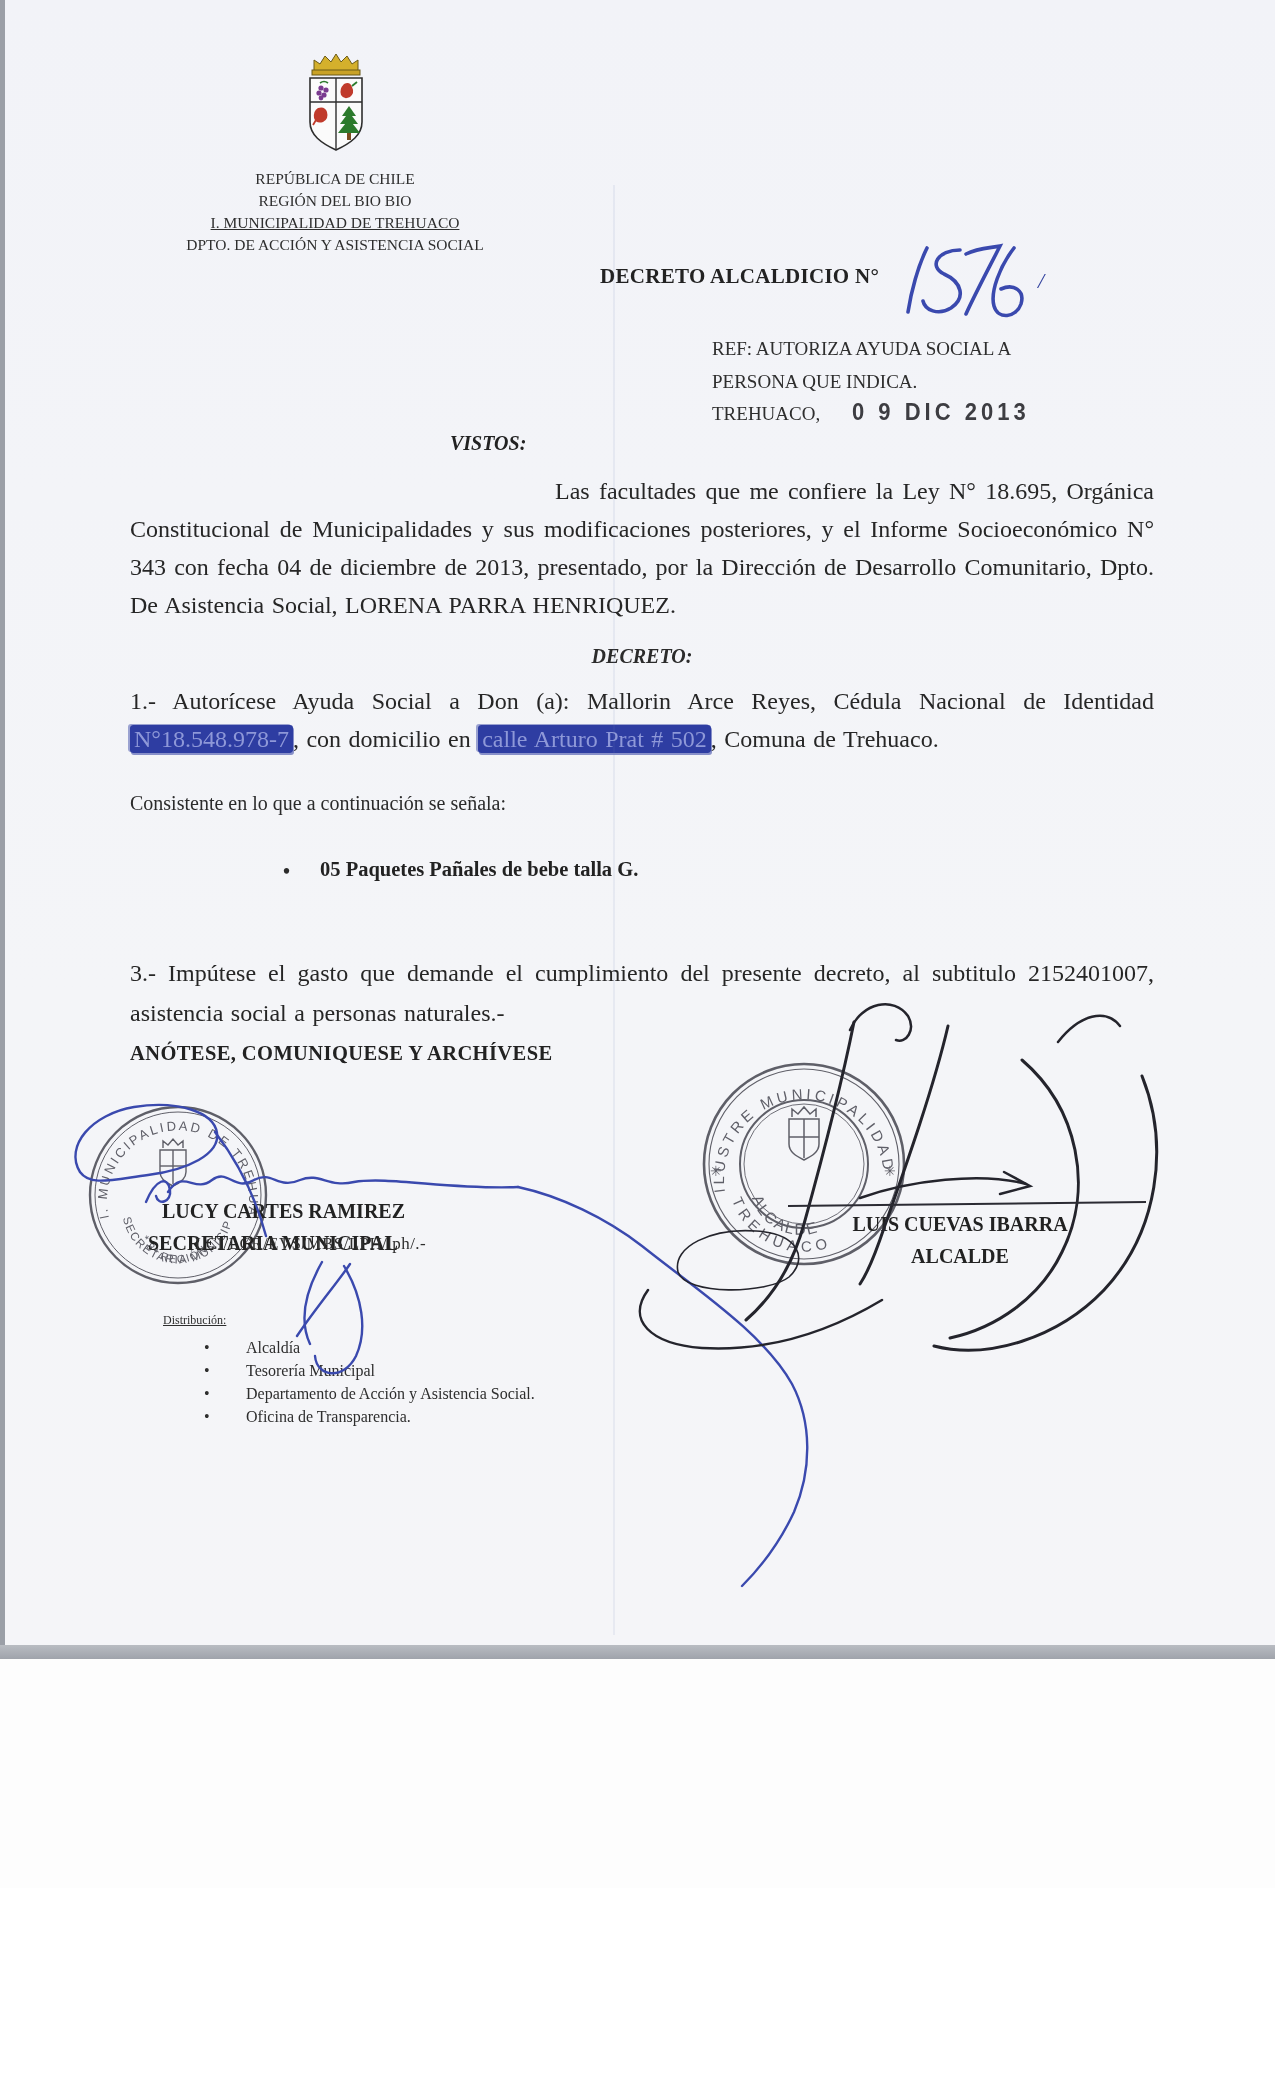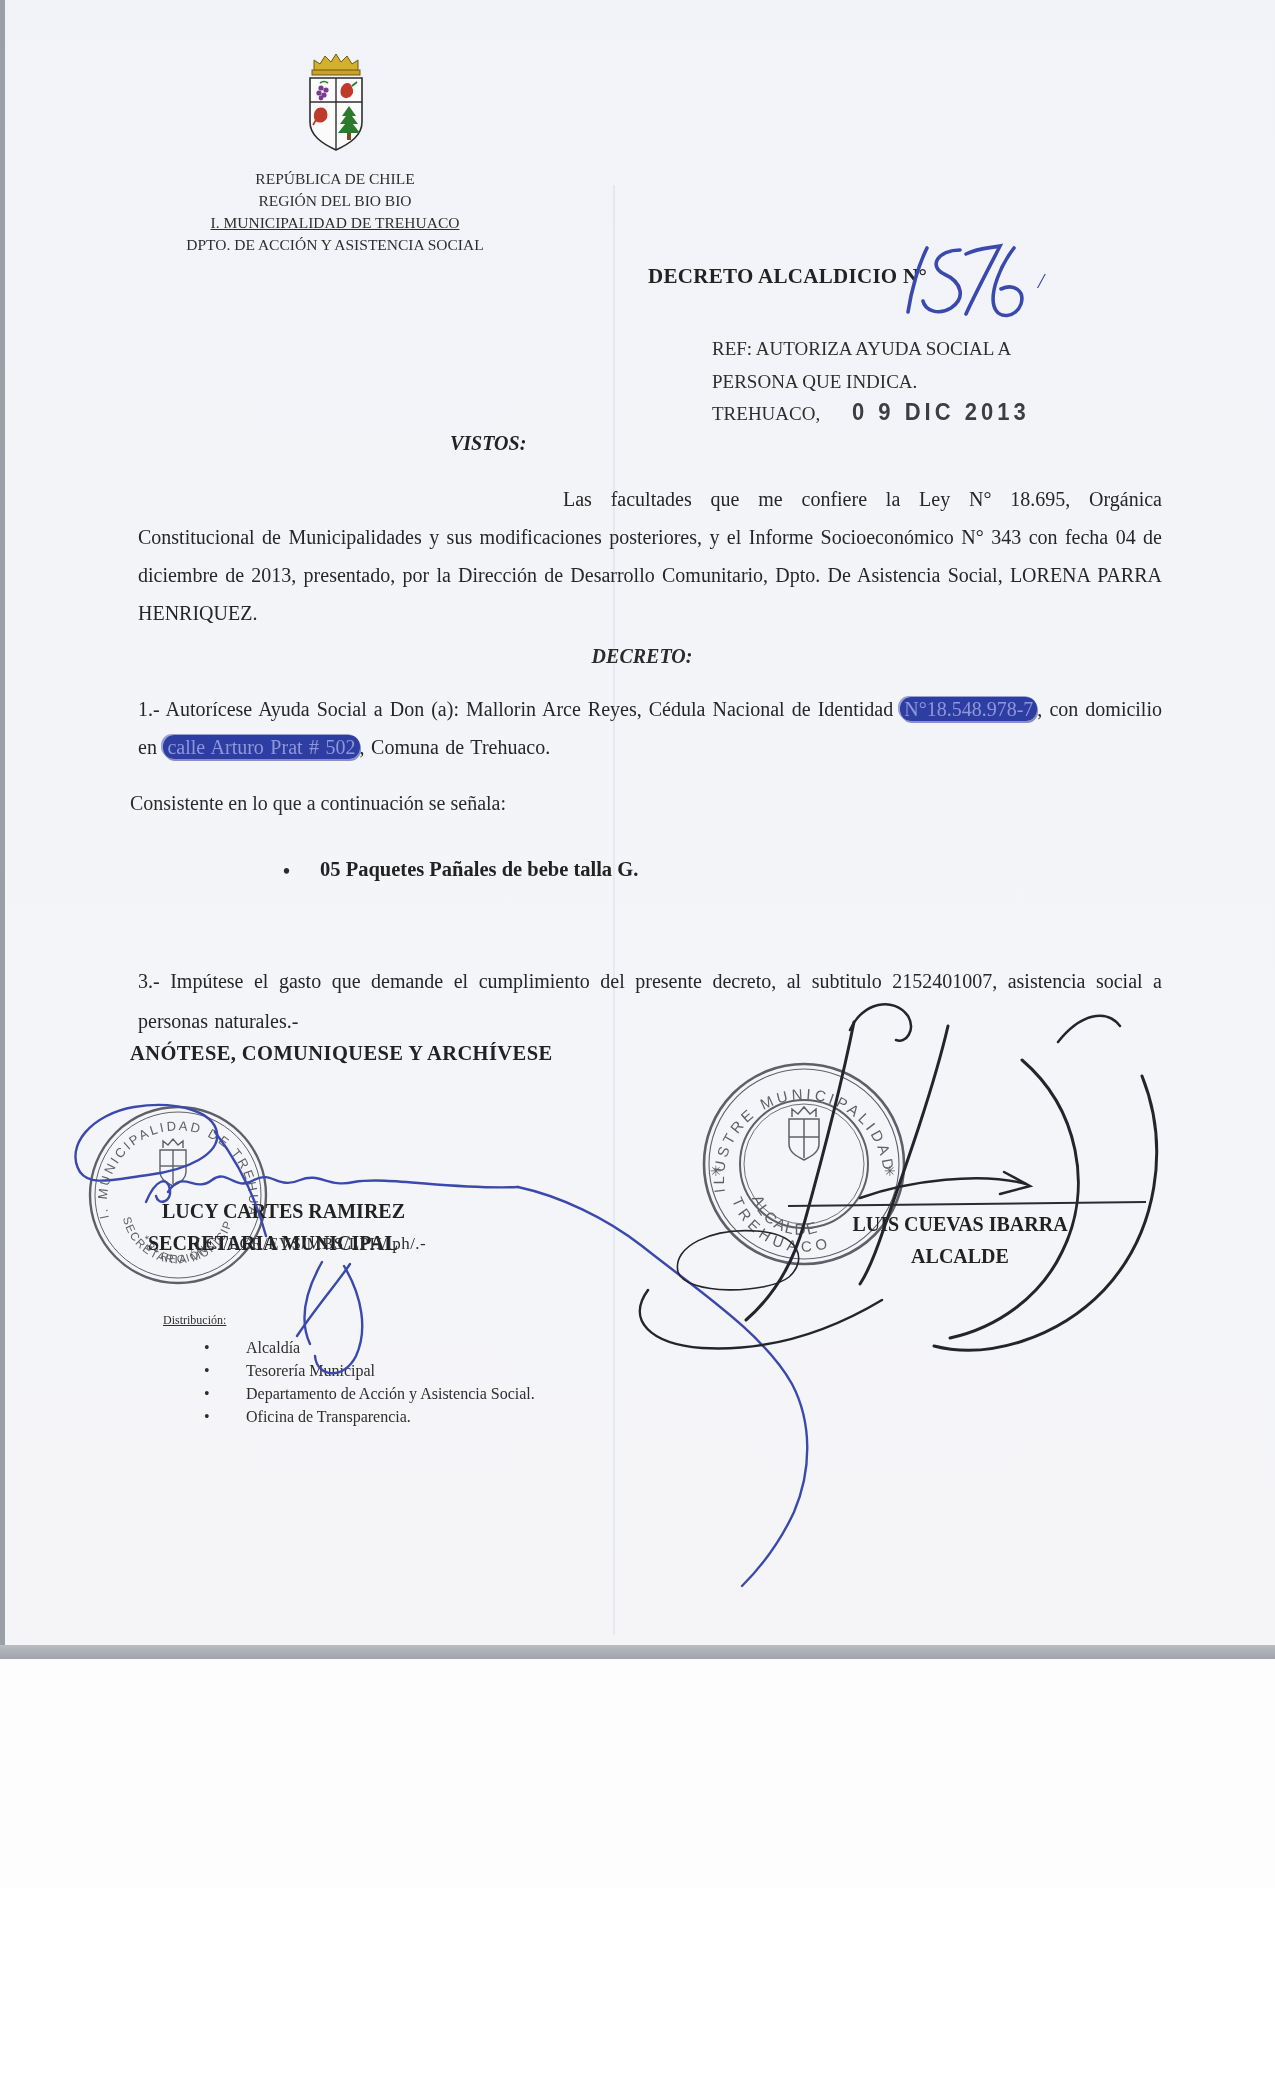--- a/index.html
+++ b/index.html
@@ -10,35 +10,35 @@
   .edge-strip{position:absolute;left:0;top:0;width:5px;height:1652px;background:#9b9fa7;}
   .bottom-band{position:absolute;left:0;top:1645px;width:1275px;height:14px;
         background:linear-gradient(180deg,#b9bcc2,#9fa3ab);}
   .fold{position:absolute;left:613px;top:185px;width:2px;height:1450px;background:rgba(110,130,185,0.10);}
 
   .abs{position:absolute;}
   .hdr{left:135px;top:168px;width:400px;text-align:center;font-size:15.5px;line-height:22px;color:#2e2e2e;}
   .hdr .u{text-decoration:underline;}
   .coat{left:300px;top:50px;}
 
-  .doc-title{left:600px;top:264px;font-size:21px;font-weight:bold;letter-spacing:0.3px;color:#222;margin-left:48px;}
+  .doc-title{left:600px;top:264px;font-size:21px;font-weight:bold;letter-spacing:0.3px;color:#222;}
   .title-slash{left:1038px;top:268px;font-size:22px;font-style:italic;color:#30409d;}
 
   .ref{left:712px;top:333px;font-size:19px;line-height:32.5px;color:#2e2e2e;}
   .date-stamp{left:852px;top:399px;font-family:"Liberation Sans",sans-serif;font-weight:700;
         font-size:22px;letter-spacing:4px;color:#3d3d42;transform:scaleY(1.08);}
 
   .vistos{left:450px;top:432px;font-size:20px;font-weight:bold;font-style:italic;color:#222;}
 
-  .para{position:absolute;left:130px;width:1024px;font-size:20px;line-height:38px;
-        text-align:justify;word-spacing:1.5px;color:#262626;margin:8px;}
+  .para{position:absolute;left:130px;width:1024px;font-size:24px;line-height:38px;
+        text-align:justify;word-spacing:1.5px;color:#262626;margin:0;}
   .p-vistos{top:472px;text-indent:425px;}
   .decreto{left:130px;top:645px;width:1024px;text-align:center;font-size:20px;font-weight:bold;font-style:italic;}
   .p-art1{top:682px;}
-  .redact{background:#2e3da2;color:#8e98d8;padding:1px 4px;border-radius:11px;
+  .redact{background:#2e3da2;color:#8e98d8;padding:1px 4px;border-radius:3px;
         box-shadow:1px 2px 0 rgba(46,61,162,.55),-2px -1px 0 rgba(46,61,162,.45);}
   .consistente{left:130px;top:792px;font-size:20px;}
   .aid-bullet{left:283px;top:860px;font-size:20px;font-weight:bold;}
   .aid-item{left:320px;top:858px;font-size:20.5px;font-weight:bold;color:#222;}
   .p-art2{left:130px;top:915px;font-size:20px;}
   .p-art3{top:953px;line-height:40px;}
   .closing{left:130px;top:1042px;font-size:20.5px;font-weight:bold;letter-spacing:0.4px;color:#222;text-align:center;}
 
   .sig-name{font-size:20px;font-weight:bold;color:#222;}
   .sec-name{left:162px;top:1200px;}

